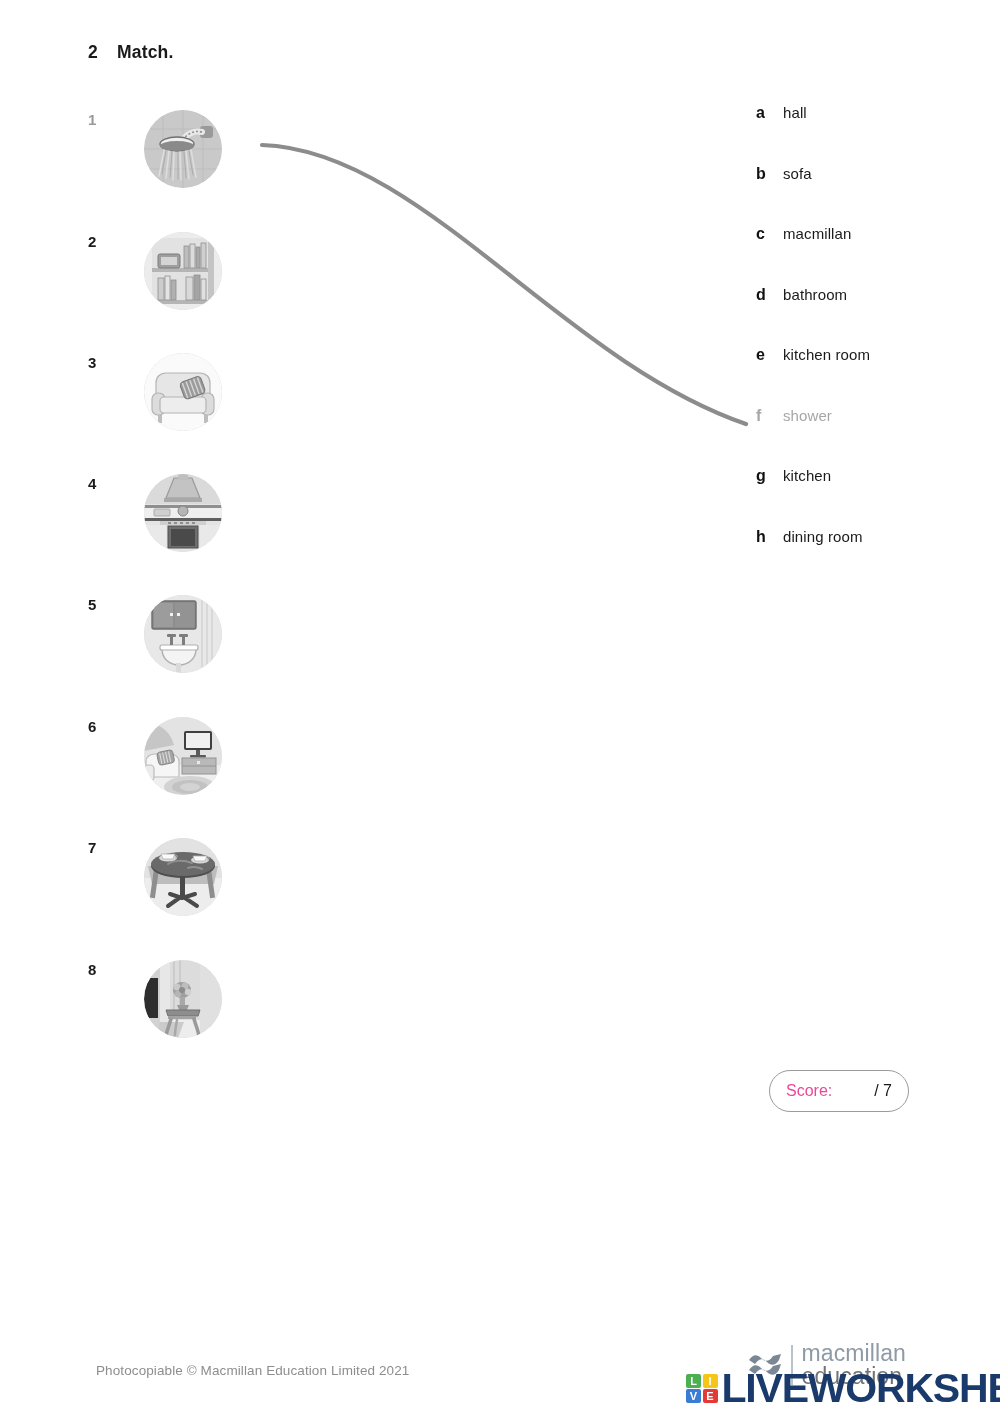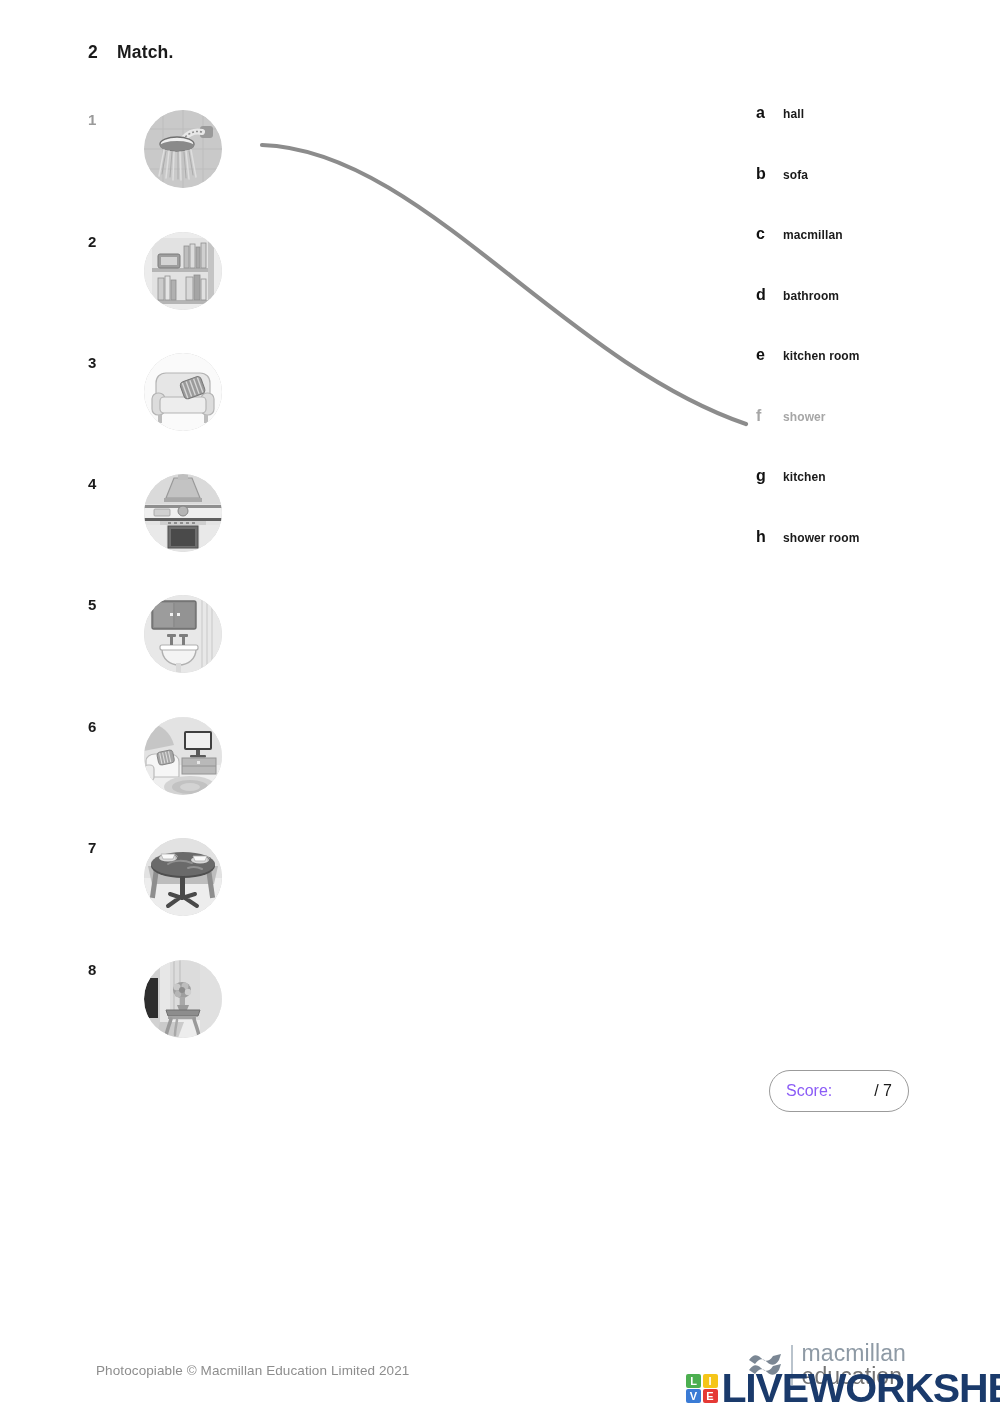--- a/index.html
+++ b/index.html
@@ -94,22 +94,22 @@
     white-space: nowrap;
   }
   .answer-letter {
     font-size: 16px;
     font-weight: 700;
     color: #111111;
     width: 9px;
     display: inline-block;
   }
   .answer-label {
-    font-size: 12px;
-    font-weight: 700;
+    font-size: 15px;
+    font-weight: 400;
     color: #1a1a1a;
     letter-spacing: .1px;
   }
   .answer-row.matched .answer-letter,
   .answer-row.matched .answer-label { color: #a6a6a6; }
 
   
   .match-layer {
     position: absolute;
     left: 0;
@@ -129,21 +129,21 @@
     border: 1.6px solid #9b9b9b;
     border-radius: 21px;
     background: #ffffff;
     display: flex;
     align-items: center;
     box-sizing: border-box;
     padding: 0 16px;
   }
   .score-label {
     font-size: 16px;
-    color: #8b5cf6;
+    color: #ec4899;
   }
   .score-value {
     margin-left: auto;
     font-size: 16px;
     color: #1a1a1a;
   }
 
   
   .footer-credit {
     position: absolute;
@@ -534,21 +534,21 @@
     <div class="answer-row matched" style="top:407px;">
       <span class="answer-letter">f</span>
       <span class="answer-label">shower</span>
     </div>
     <div class="answer-row" style="top:467px;">
       <span class="answer-letter">g</span>
       <span class="answer-label">kitchen</span>
     </div>
     <div class="answer-row" style="top:528px;">
       <span class="answer-letter">h</span>
-      <span class="answer-label">shower room</span>
+      <span class="answer-label">dining room</span>
     </div>
   </div>
 
   <svg class="match-layer" viewBox="0 0 1000 1415" xmlns="http://www.w3.org/2000/svg">
     <path d="M262 145 C 420 150, 560 360, 746 424" fill="none" stroke="#8c8c8c" stroke-width="4.2" stroke-linecap="round"></path>
   </svg>
 
   <div class="score-box">
     <span class="score-label">Score:</span>
     <span class="score-value">/ 7</span>

